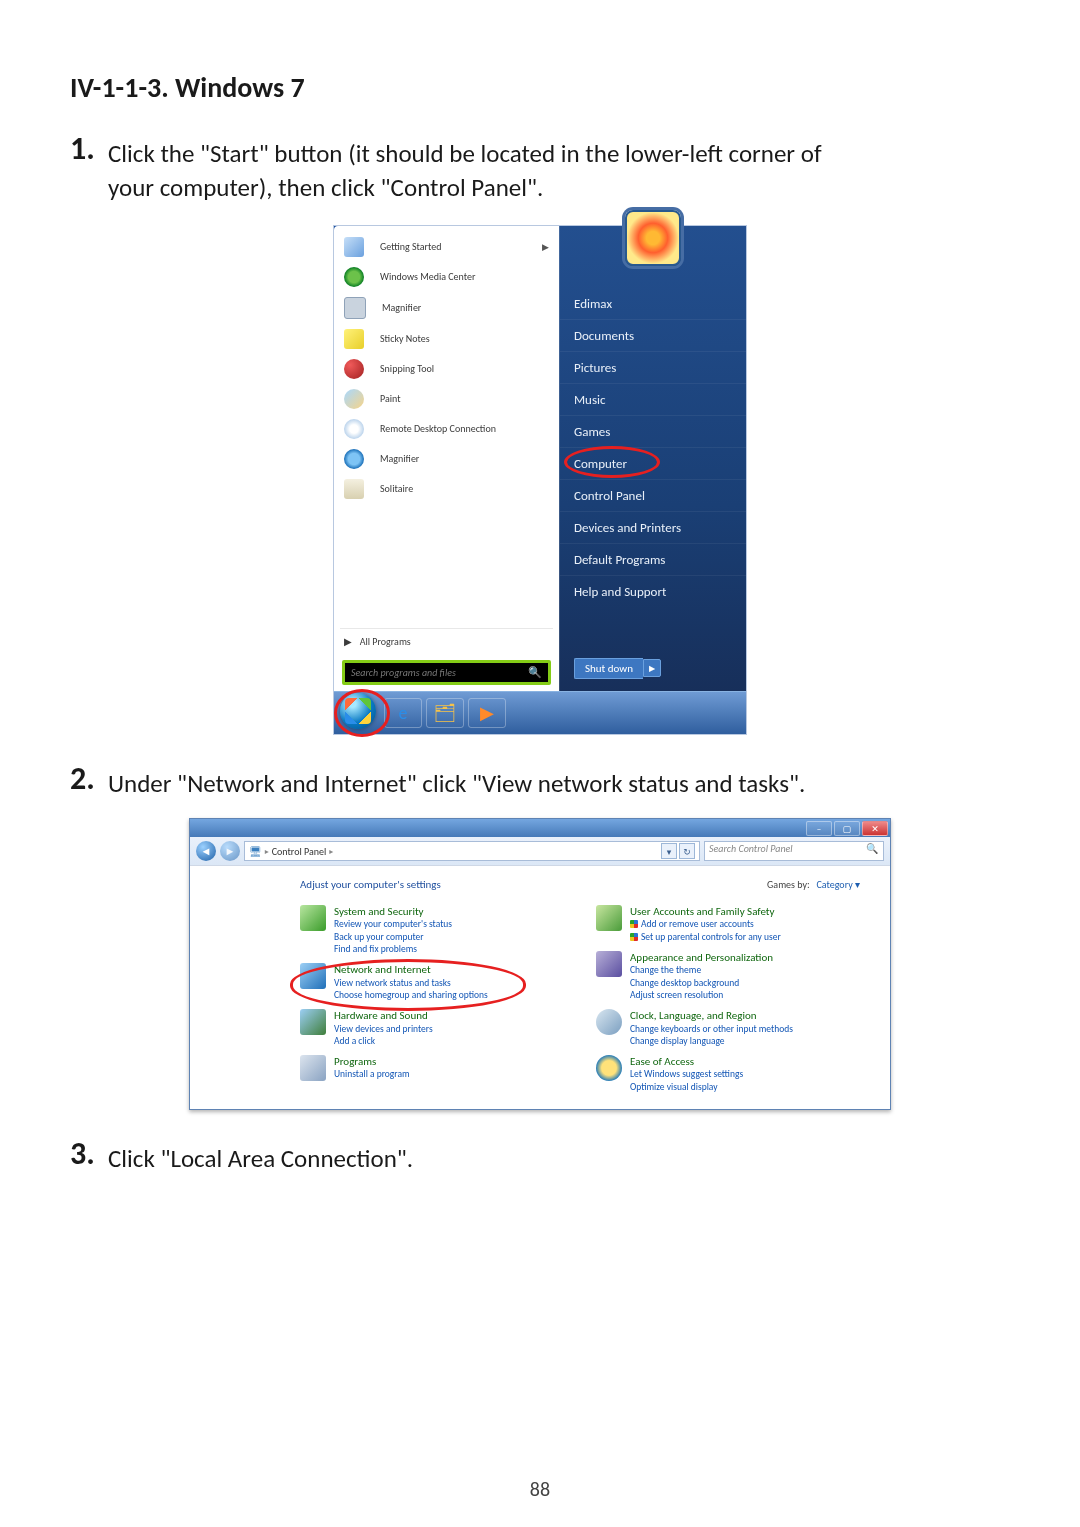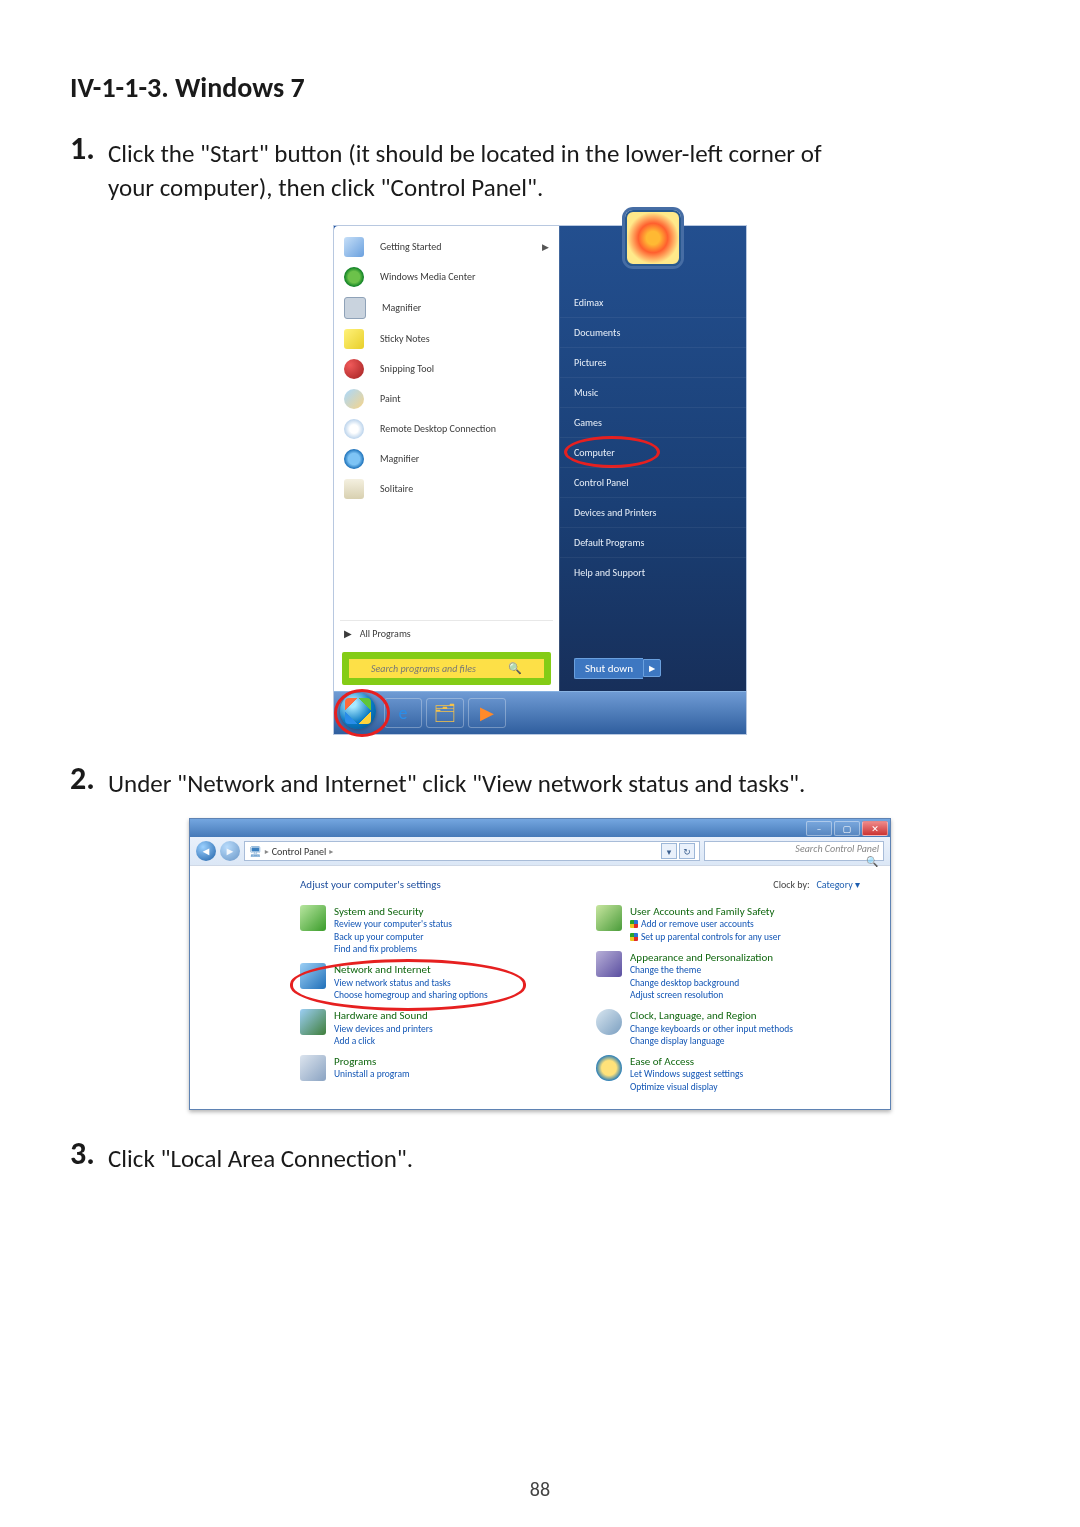--- a/index.html
+++ b/index.html
@@ -99,24 +99,24 @@
     align-items: center;
     gap: 8px;
     padding: 6px 4px 12px 4px;
     font-size: 10px;
     color: #3b3b3b;
     border-top: 1px solid #e8e8e8;
   }
   .shot1-search {
     display: flex;
     align-items: center;
-    background: #fde047;
-    border: 7px solid #84cc16;
+    background: #000000;
+    border: 3px solid #84cc16;
     border-radius: 2px;
-    padding: 3px 22px;
+    padding: 3px 6px;
     font-size: 10px;
     font-style: italic;
     color: #777;
     margin: 0 2px;
   }
   .shot1-search .sicon {
     margin-left: auto;
     color: #2c6fb5;
     font-style: normal;
     font-size: 11px;
@@ -140,21 +140,21 @@
     width: 52px;
     height: 52px;
     background: radial-gradient(circle at 50% 50%, #ffb933 0 18%, #ff5f2e 40%, #ffe98a 70%);
     border: 2px solid #29598f;
     border-radius: 8px;
     box-shadow: 0 0 0 3px #466da4;
   }
   .shot1-rightitem {
     padding: 8px 14px;
     border-top: 1px solid rgba(255,255,255,.06);
-    font-size: 10px;
+    font-size: 13px;
     color: #e8eff8;
     position: relative;
   }
   .shot1-rightitem.first { border-top: none; }
   .red-oval {
     position: absolute;
     border: 3px solid #e62020;
     border-radius: 50%;
     left: 4px;
     top: -2px;
@@ -316,26 +316,25 @@
     font-size: 9px;
     display: flex; align-items: center; justify-content: center;
     color: #3a5f8f;
   }
   .search-bar2 {
     width: 170px;
     background: #fff;
     border: 1px solid #a8bcd8;
     height: 18px;
     display: flex;
-    align-items: flex-end;
+    align-items: flex-start;
     padding: 0 4px;
     font-size: 10px;
     font-style: italic;
     color: #888;
-    flex-direction: column;
   }
   .search-bar2 .sicon { margin-left: auto; color: #2c6fb5; font-style: normal; }
   .shot2-body {
     padding: 12px 30px 16px 110px;
     position: relative;
   }
   .shot2-hdr {
     display: flex;
     align-items: center;
     margin-bottom: 14px;
@@ -543,21 +542,21 @@
           </div>
           <div class="search-bar2">
             <span>Search Control Panel</span>
             <span class="sicon">🔍</span>
           </div>
         </div>
         <div class="shot2-body">
           <div class="shot2-hdr">
             <span>Adjust your computer's settings</span>
             <span class="viewby">
-              <span>Clock by:</span>
+              <span>Games by:</span>
               &nbsp;
               <span class="cat">Category ▾</span>
             </span>
           </div>
           <div class="cp-cols">
             <div class="cp-col">
               <div class="cp-item">
                 <span class="cp-ico sec"></span>
                 <span class="cp-text">
                   <span class="h">System and Security</span>

